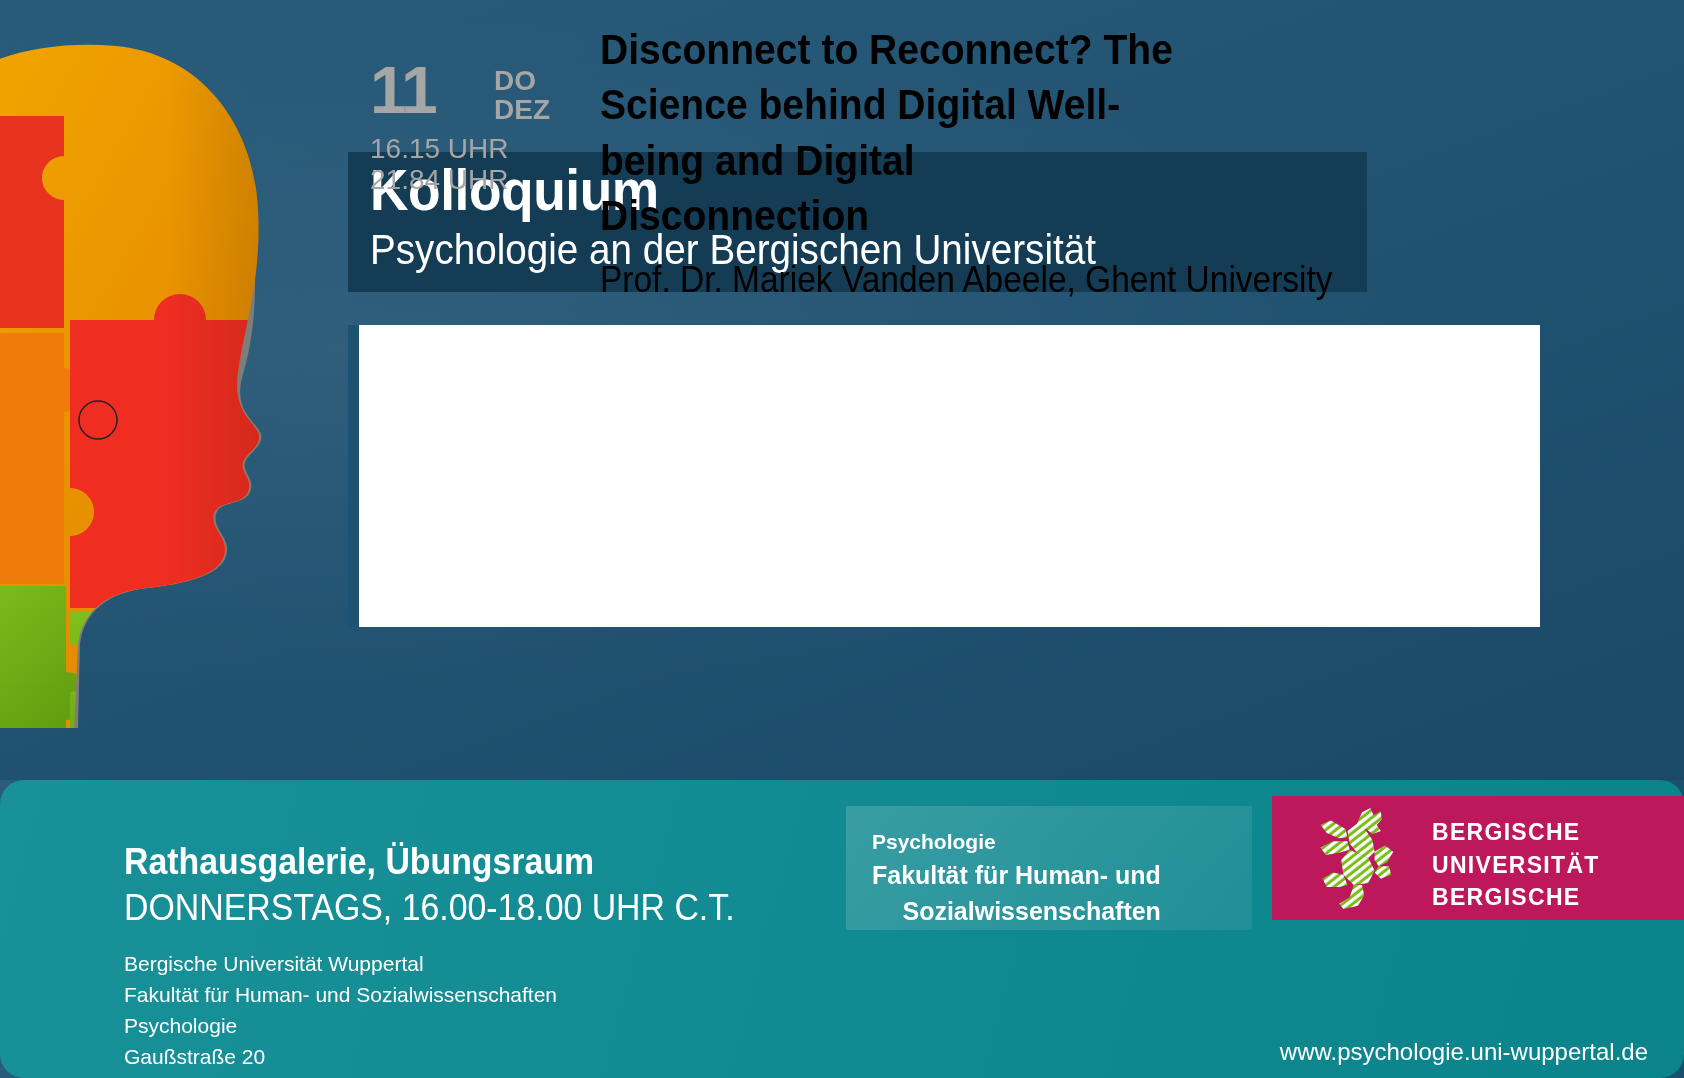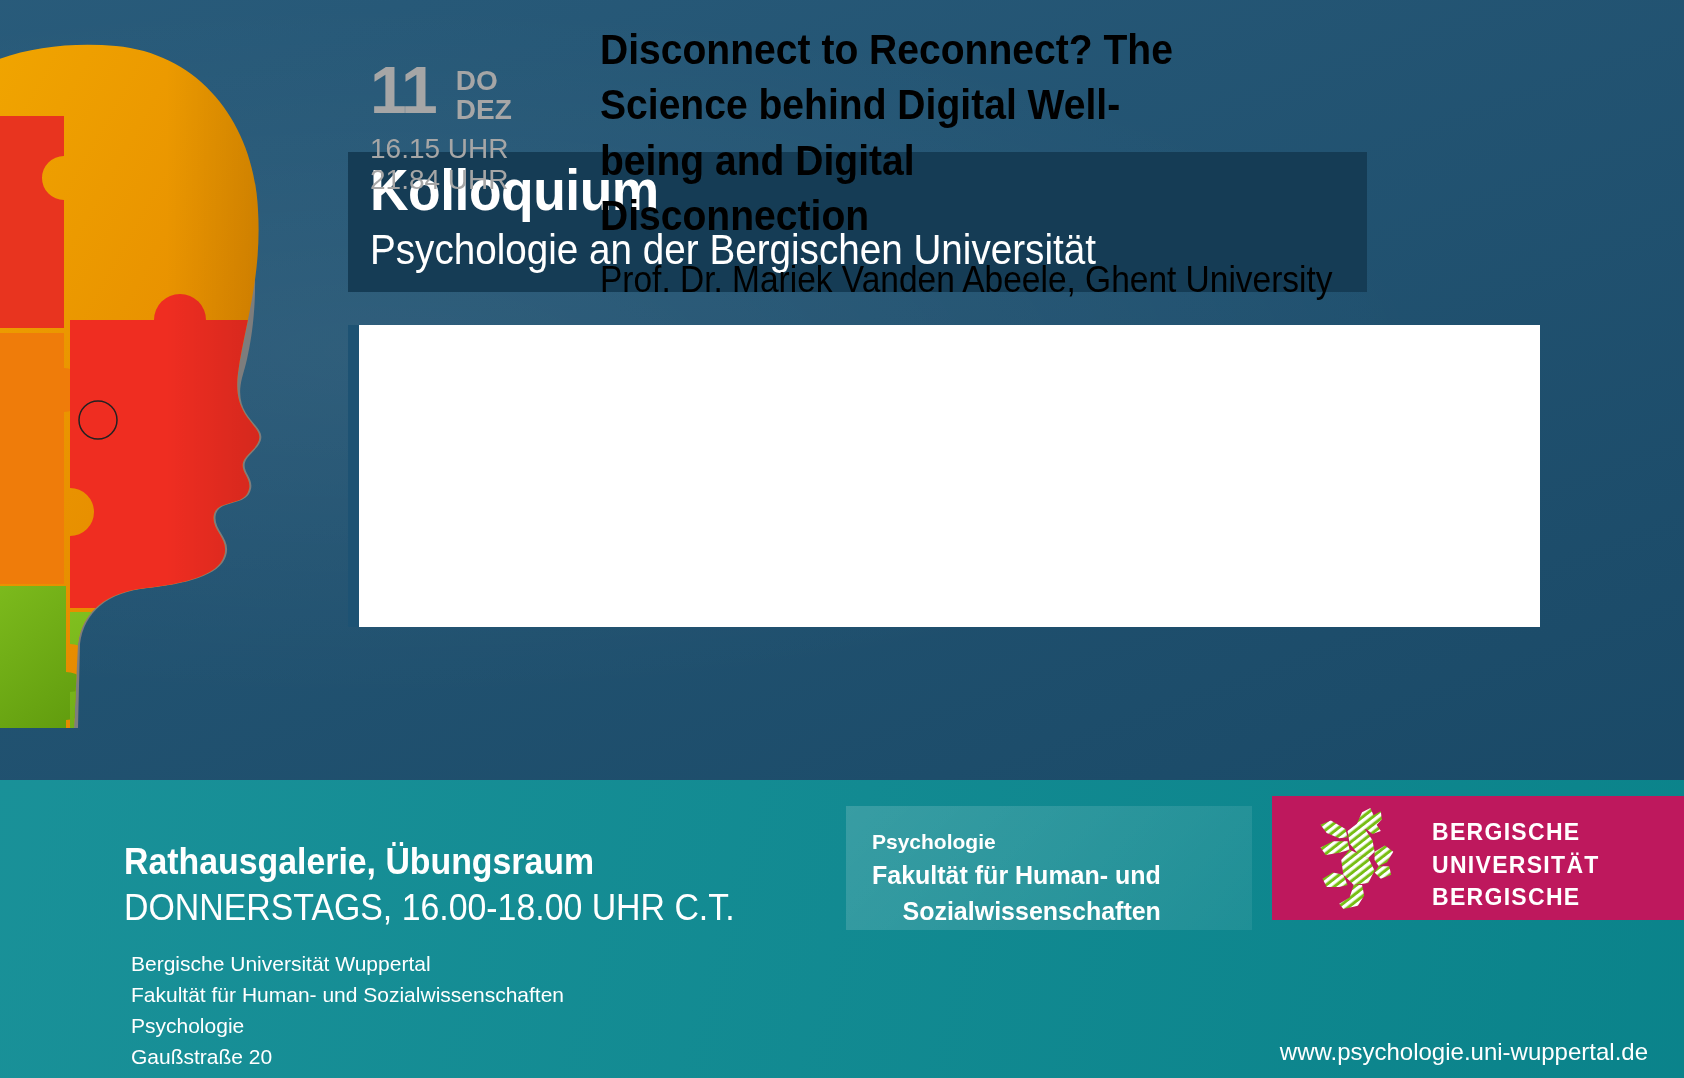--- a/index.html
+++ b/index.html
@@ -68,21 +68,21 @@
   #card-accent{
     position:absolute;left:0;top:0;width:11px;height:100%;
     background:#1d5273;
   }
 
   
   #date-block{
     position:absolute;left:370px;top:60px;width:180px;
     color:#a6a6a6;
   }
-  #date-row{display:flex;align-items:flex-start;}
+  #date-row{display:flex;align-items:flex-start;justify-content:space-between;}
   #day-number{
     font-size:66px;font-weight:bold;line-height:.92;
     letter-spacing:-2px;
   }
   #day-month{
     margin-left:20px;margin-top:6px;
     font-size:28px;font-weight:bold;line-height:1.05;
   }
   #dow{display:block;}
   #mon{display:block;}
@@ -112,20 +112,21 @@
     line-height:1.2;
     white-space:nowrap;
     transform:scaleX(.93);
     transform-origin:left top;
   }
 
   
   #footer{
     position:absolute;left:0;top:780px;width:1684px;height:298px;
     background:#0b8a92;
+    border-radius:24px;
   }
   #footer-gradient{
     position:absolute;left:0;top:0;width:100%;height:100%;
     background:linear-gradient(105deg, rgba(255,255,255,.06) 0%, rgba(0,0,0,.05) 100%);
     pointer-events:none;
   }
 
   #venue{
     position:absolute;left:124px;top:62px;
     color:#ffffff;
@@ -138,21 +139,21 @@
     color:#ffffff;
     font-size:36px;font-weight:normal;line-height:1.1;
     white-space:nowrap;
     transform:scaleX(.94);transform-origin:left top;
   }
   #address{
     position:absolute;left:124px;top:168px;
     color:#ffffff;
     font-size:21px;font-weight:normal;line-height:1.48;
   }
-  #address div{white-space:nowrap;margin-left:7px;}
+  #address div{white-space:nowrap;}
 
   
   #psych-box{
     position:absolute;left:846px;top:26px;width:406px;height:124px;
     background:linear-gradient(135deg, rgba(255,255,255,.16) 0%, rgba(255,255,255,.07) 100%);
   }
   #psych-title{
     position:absolute;left:26px;top:22px;
     color:#ffffff;font-size:21px;font-weight:bold;line-height:1.35;
     white-space:nowrap;

